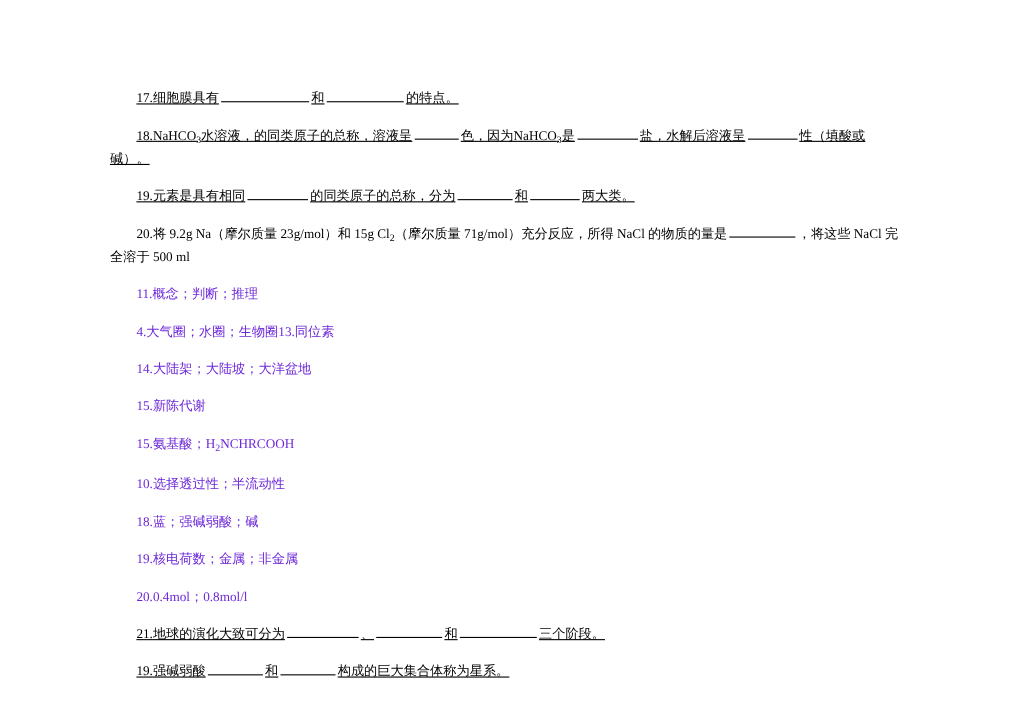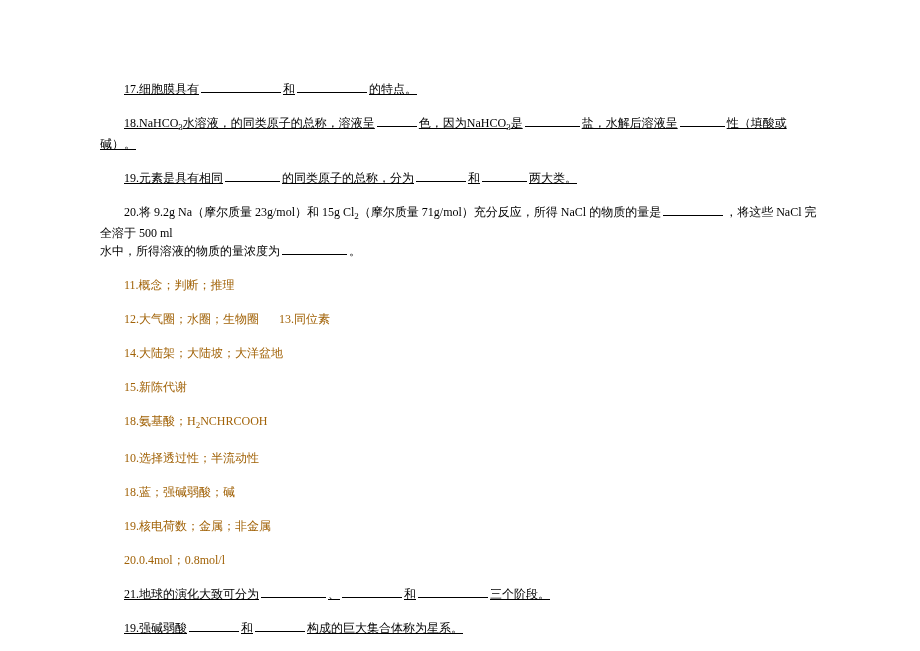--- a/index.html
+++ b/index.html
@@ -25,38 +25,37 @@
     .question-wrap {
       margin-bottom: 16px;
     }
     .question-wrap .first-line {
       text-indent: 2em;
     }
     .question-wrap .second-line {
       text-indent: 0;
     }
     .answer {
-      color: #a16207;
+      color: #6d28d9;
       margin-bottom: 16px;
       text-indent: 2em;
     }
     sub {
       font-size: 9px;
       vertical-align: sub;
     }
     .blank {
       display: inline-block;
       border-bottom: 1px solid #000;
       min-width: 50px;
       height: 12px;
       margin: 0 2px;
     }
     .inline-answer {
       display: inline;
-      margin-left: 20px;
     }
   </style>
 </head>
 <body>
 
 <div class="question">
   <span>17.</span><span>细胞膜具有</span><span class="blank" style="min-width:80px"></span><span>和</span><span class="blank" style="min-width:70px"></span><span>的特点。</span>
 </div>
 
 <div class="question">
@@ -64,43 +63,40 @@
 </div>
 
 <div class="question">
   <span>19.</span><span>元素是具有相同</span><span class="blank" style="min-width:55px"></span><span>的同类原子的总称，分为</span><span class="blank" style="min-width:50px"></span><span>和</span><span class="blank" style="min-width:45px"></span><span>两大类。</span>
 </div>
 
 <div class="question-wrap">
   <div class="first-line">
     <span>20.</span><span>将 9.2g Na（摩尔质量 23g/mol）和 15g Cl</span><sub>2</sub><span>（摩尔质量 71g/mol）充分反应，所得 NaCl 的物质的量是</span><span class="blank" style="min-width:60px"></span><span>，将这些 NaCl 完全溶于 500 ml</span>
   </div>
-  <div class="second-line">
-    <span>水中，所得溶液的物质的量浓度为</span><span class="blank" style="min-width:65px"></span><span>。</span>
-  </div>
 </div>
 
 <div class="answer">
   <span>11.概念；判断；推理</span>
 </div>
 
 <div class="answer">
-  <span>12.大气圈；水圈；生物圈</span><span class="inline-answer">13.同位素</span>
+  <span>4.大气圈；水圈；生物圈</span><span class="inline-answer">13.同位素</span>
 </div>
 
 <div class="answer">
   <span>14.大陆架；大陆坡；大洋盆地</span>
 </div>
 
 <div class="answer">
   <span>15.新陈代谢</span>
 </div>
 
 <div class="answer">
-  <span>18.氨基酸；H</span><sub>2</sub><span>NCHRCOOH</span>
+  <span>15.氨基酸；H</span><sub>2</sub><span>NCHRCOOH</span>
 </div>
 
 <div class="answer">
   <span>10.选择透过性；半流动性</span>
 </div>
 
 <div class="answer">
   <span>18.蓝；强碱弱酸；碱</span>
 </div>
 

